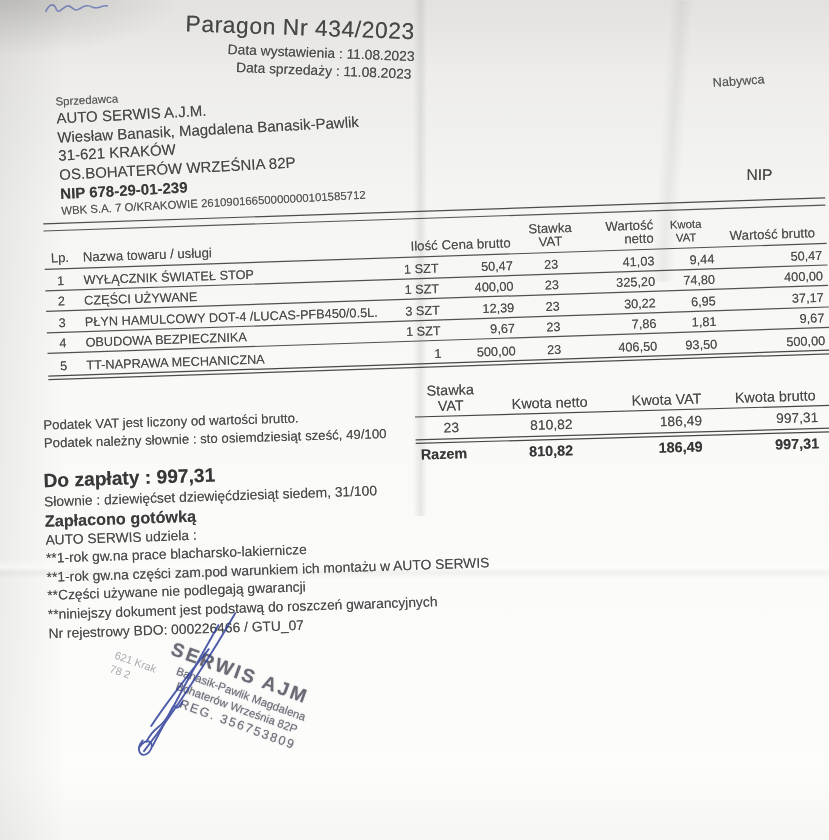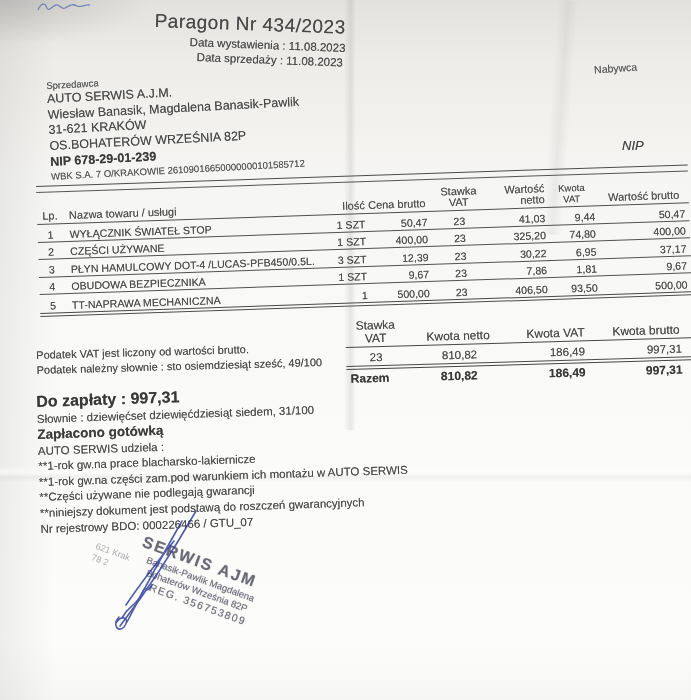--- a/index.html
+++ b/index.html
@@ -29,21 +29,21 @@
 
   .txt { position:absolute; white-space:nowrap; text-shadow:0 0 0.5px rgba(80,80,80,0.7); }
 
   
   .doc-title { left:155px; top:10px; font-size:19px; letter-spacing:0.5px; color:#474747;
                transform:rotate(2deg); transform-origin:left top; }
   .date-line1 { left:190px; top:36px; font-size:11.5px; transform:rotate(2.2deg); transform-origin:left top; }
   .date-line2 { left:197px; top:51px; font-size:11.5px; transform:rotate(2.2deg); transform-origin:left top; }
 
   .buyer-label { left:594px; top:62px; font-size:10.5px; transform:rotate(-4deg); color:#5a5a5a; }
-  .buyer-nip   { left:622px; top:138px; font-size:13px; color:#454545;font-style:italic; }
+  .buyer-nip   { left:622px; top:138px; font-size:13px; color:#454545; }
 
   
   .seller { position:absolute; left:46px; top:80px; transform:rotate(-3deg); transform-origin:left top; }
   .seller div { white-space:nowrap; text-shadow:0 0 0.5px rgba(80,80,80,0.7); }
   .seller .s-label { font-size:9.5px; margin-bottom:1px; color:#5a5a5a; }
   .seller .s-line  { font-size:12.5px; line-height:15.5px; color:#484848; }
   .seller .s-nip   { font-size:12.5px; line-height:16px; font-weight:700; color:#3a3a3a; }
   .seller .s-bank  { font-size:9.5px; line-height:13px; color:#565656; }
 
   

